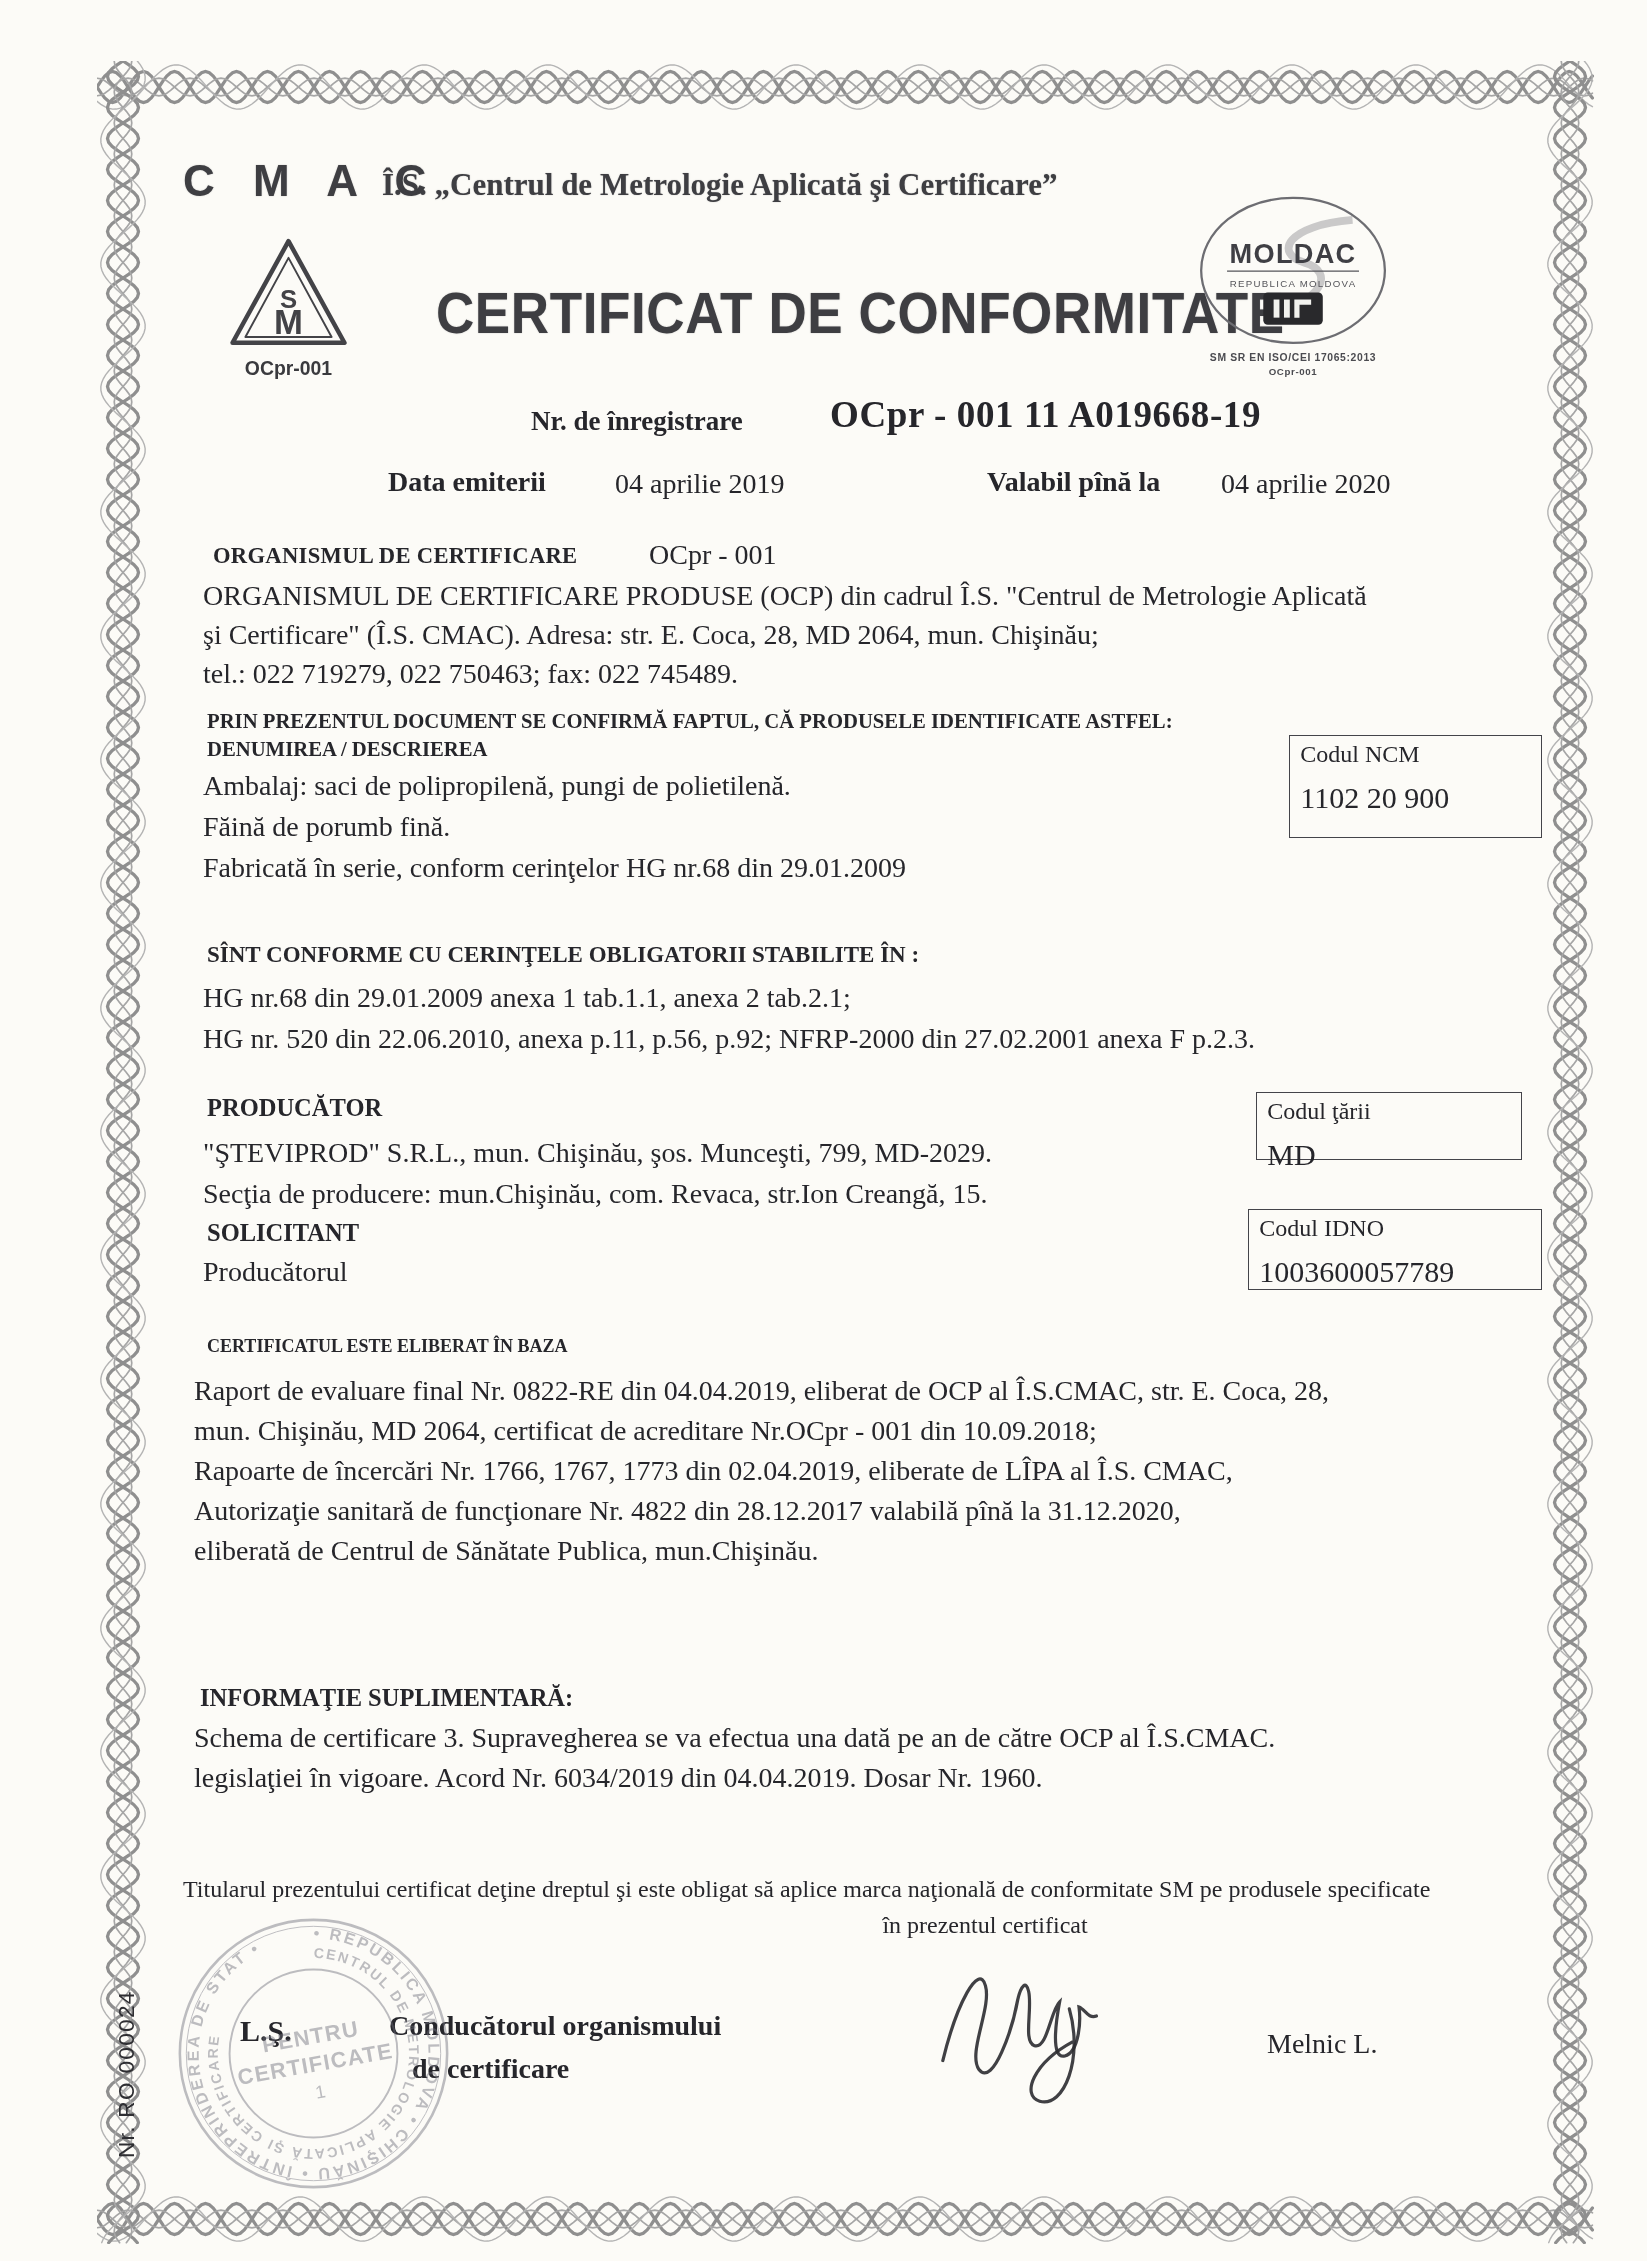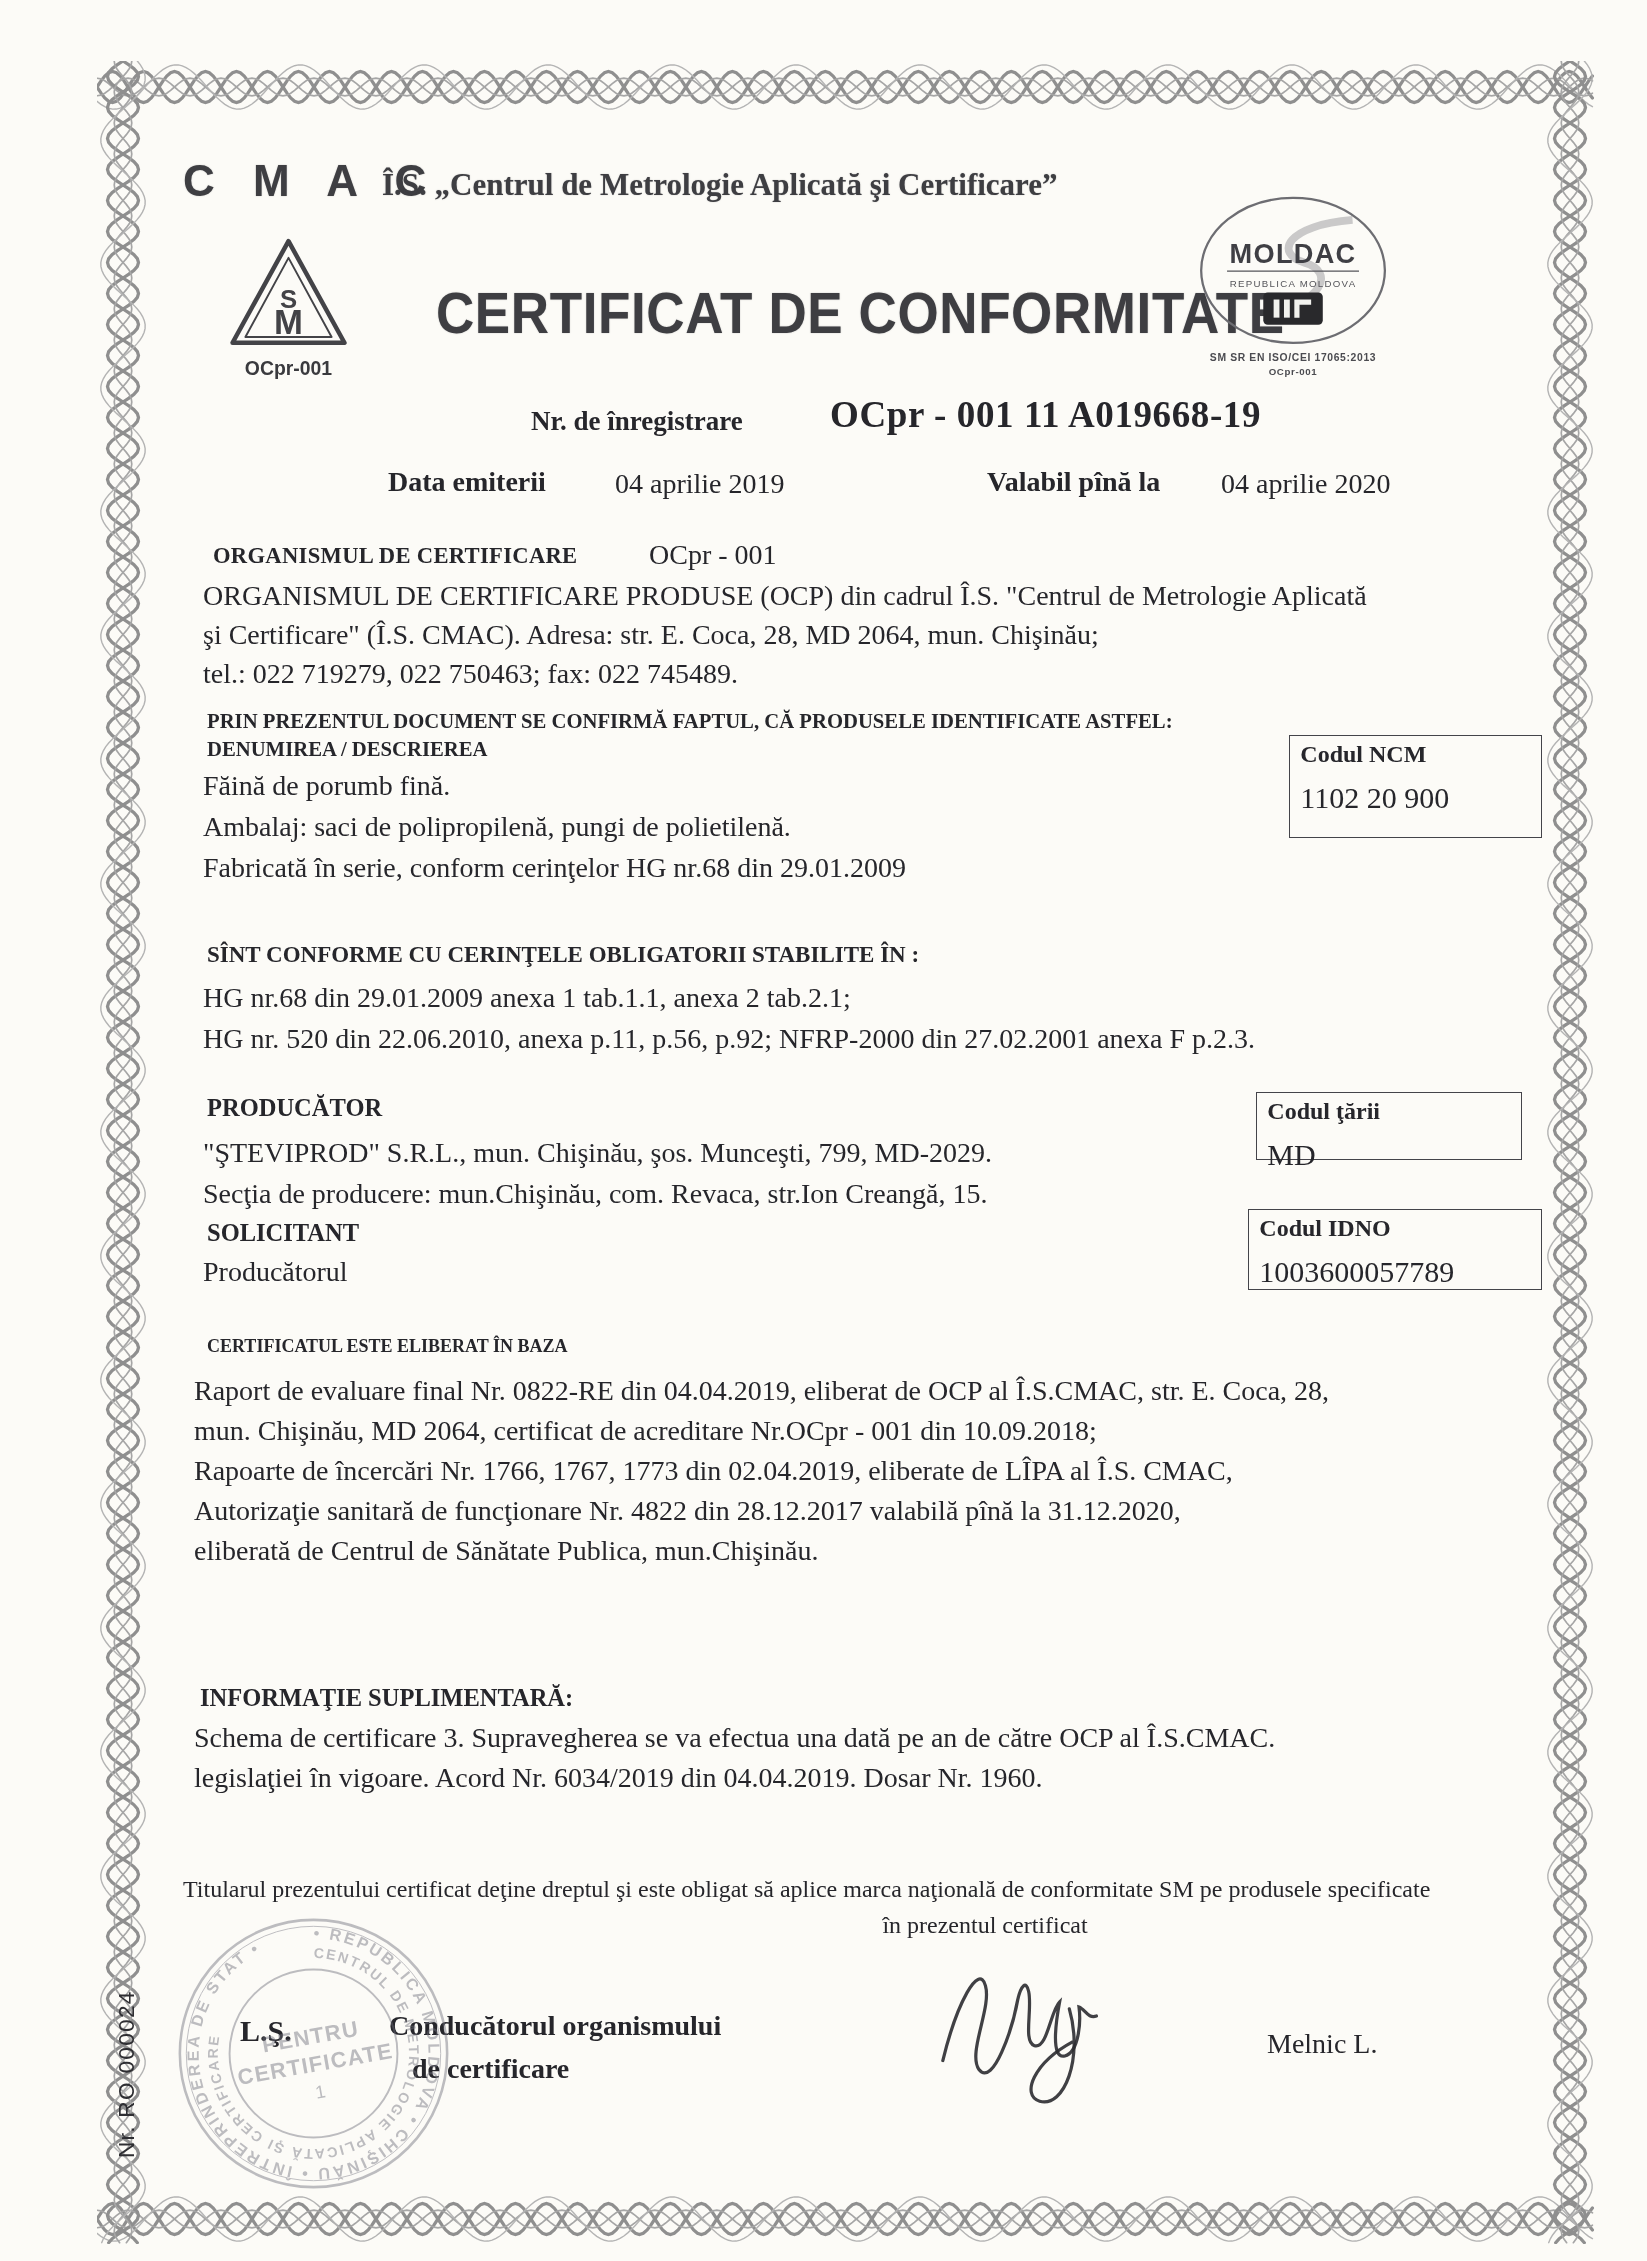--- a/index.html
+++ b/index.html
@@ -5,21 +5,21 @@
   *{box-sizing:border-box}
   html,body{margin:0;padding:0;background:#e8e6e1}
   .page{position:relative;width:1647px;height:2261px;background:#fcfbf7;overflow:hidden;
         font-family:"Liberation Serif",serif;color:#26262b}
   .abs{position:absolute;white-space:nowrap;z-index:2}
   .sans{font-family:"Liberation Sans",sans-serif}
   .b{font-weight:700}
   .wavy{position:absolute;z-index:1}
   .lines div{white-space:nowrap}
   .box{position:absolute;z-index:2;border:1.3px solid #44444a;padding:5.2px 10.3px;background:rgba(252,251,247,.6)}
-  .box .bl{font-weight:700;font-size:24px}
+  .box .bl{font-weight:400;font-size:24px}
   .box .bv{font-size:30px;margin-top:13px}
   .scanhead{color:#3e3e42;text-shadow:0 0 1.3px rgba(50,50,55,.35)}
   .vertical-num{position:absolute;left:114px;top:1938px;height:220px;z-index:4;
       writing-mode:vertical-rl;transform:rotate(180deg);
       font-family:"Liberation Sans",sans-serif;font-size:22.6px;color:#2e2e32;letter-spacing:1.3px}
 </style>
 </head>
 <body>
 
 <div class="page">
@@ -100,22 +100,22 @@
 
   <div class="abs b" style="left:207px;top:710px;font-size:20.7px">PRIN PREZENTUL DOCUMENT SE CONFIRMĂ FAPTUL, CĂ PRODUSELE IDENTIFICATE ASTFEL:</div>
   <div class="abs b" style="left:207px;top:738px;font-size:20.7px">DENUMIREA / DESCRIEREA</div>
 
   <div class="box" style="left:1289px;top:735px;width:253px;height:103px">
     <div class="bl">Codul NCM</div>
     <div class="bv">1102 20 900</div>
   </div>
 
   <div class="abs lines" style="left:203px;top:765px;font-size:28px;line-height:41px">
+    <div>Ambalaj: saci de polipropilenă, pungi de polietilenă.</div>
     <div>Făină de porumb fină.</div>
-    <div>Ambalaj: saci de polipropilenă, pungi de polietilenă.</div>
     <div>Fabricată în serie, conform cerinţelor HG nr.68 din 29.01.2009</div>
   </div>
 
   <div class="abs b" style="left:207px;top:942px;font-size:23px">SÎNT CONFORME CU CERINŢELE OBLIGATORII STABILITE ÎN :</div>
   <div class="abs lines" style="left:203px;top:977px;font-size:28px;line-height:41px">
     <div>HG nr.68 din 29.01.2009 anexa 1 tab.1.1, anexa 2 tab.2.1;</div>
     <div>HG nr. 520 din 22.06.2010, anexa p.11, p.56, p.92; NFRP-2000 din 27.02.2001 anexa F p.2.3.</div>
   </div>
 
   <div class="abs b" style="left:207px;top:1094px;font-size:24.5px">PRODUCĂTOR</div>

